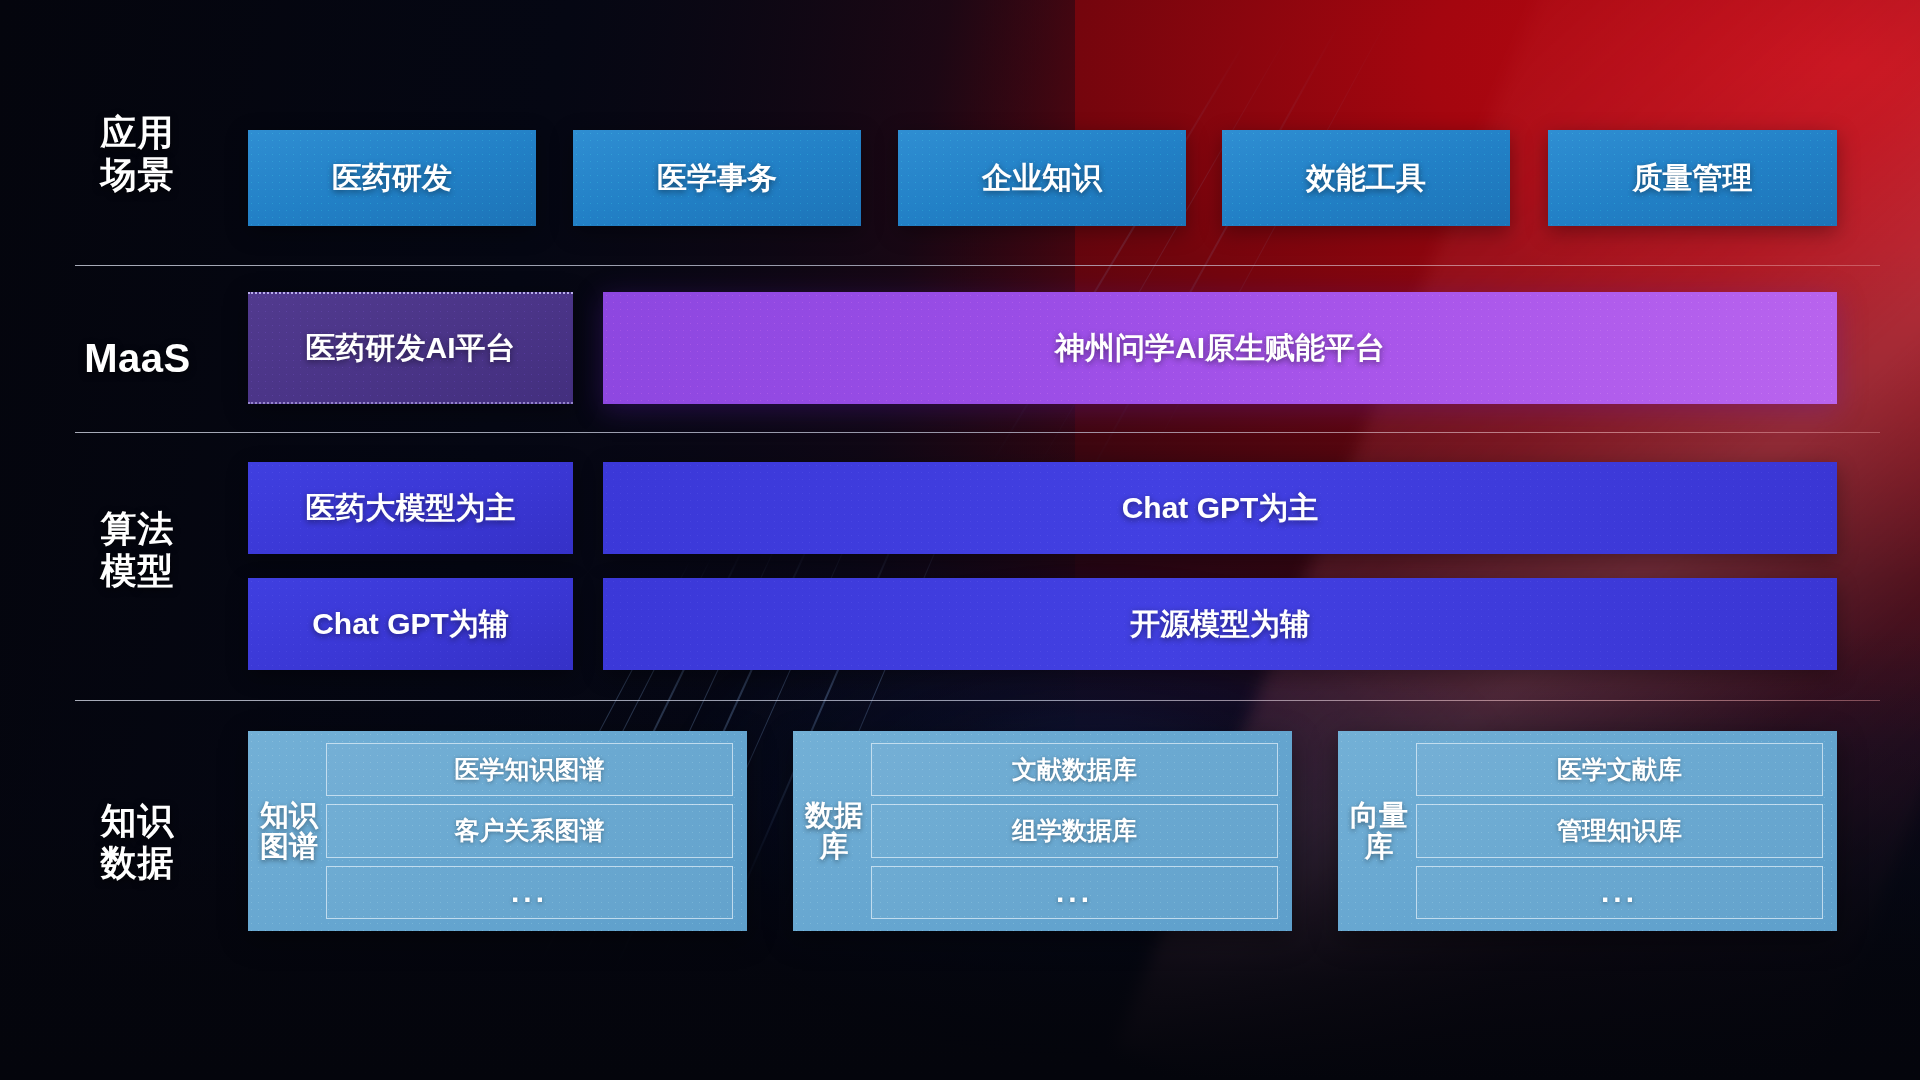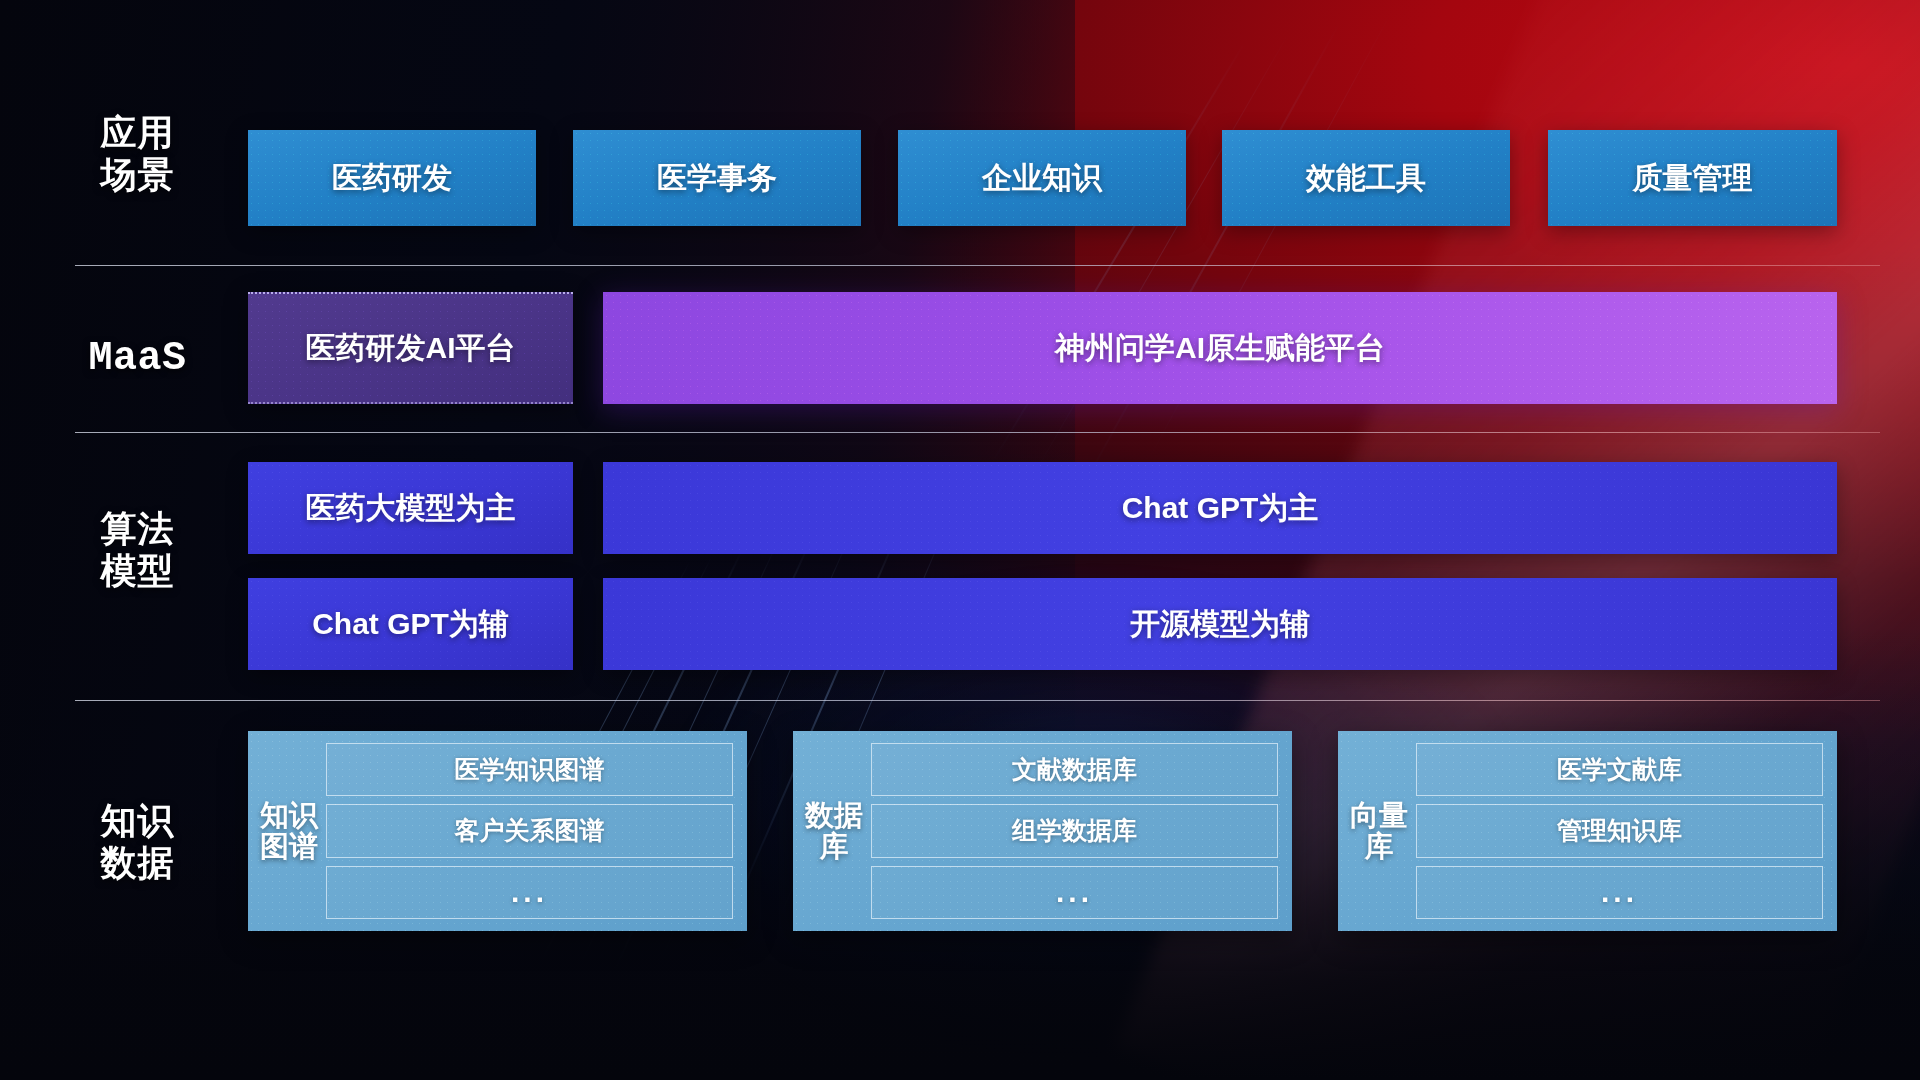--- a/index.html
+++ b/index.html
@@ -191,21 +191,21 @@
     </div>
     <div class="box app-box" style="left:1548px;top:130px;width:289px;">
       <span class="dots"></span>
         <span>质量管理</span>
     </div>
 
     <div class="divider" style="top:265px;"></div>
   </div>
 
   <div class="row">
-    <div class="rowlabel latin" style="top:335px;font-family:Liberation Mono, monospace;">
+    <div class="rowlabel latin" style="top:335px;">
       <div>MaaS</div>
     </div>
 
     <div class="box maas-left" style="left:248px;top:292px;width:325px;">
       <span class="dots"></span>
         <span>医药研发AI平台</span>
     </div>
     <div class="box maas-right" style="left:603px;top:292px;width:1234px;">
       <span class="dots"></span>
         <span>神州问学AI原生赋能平台</span>

